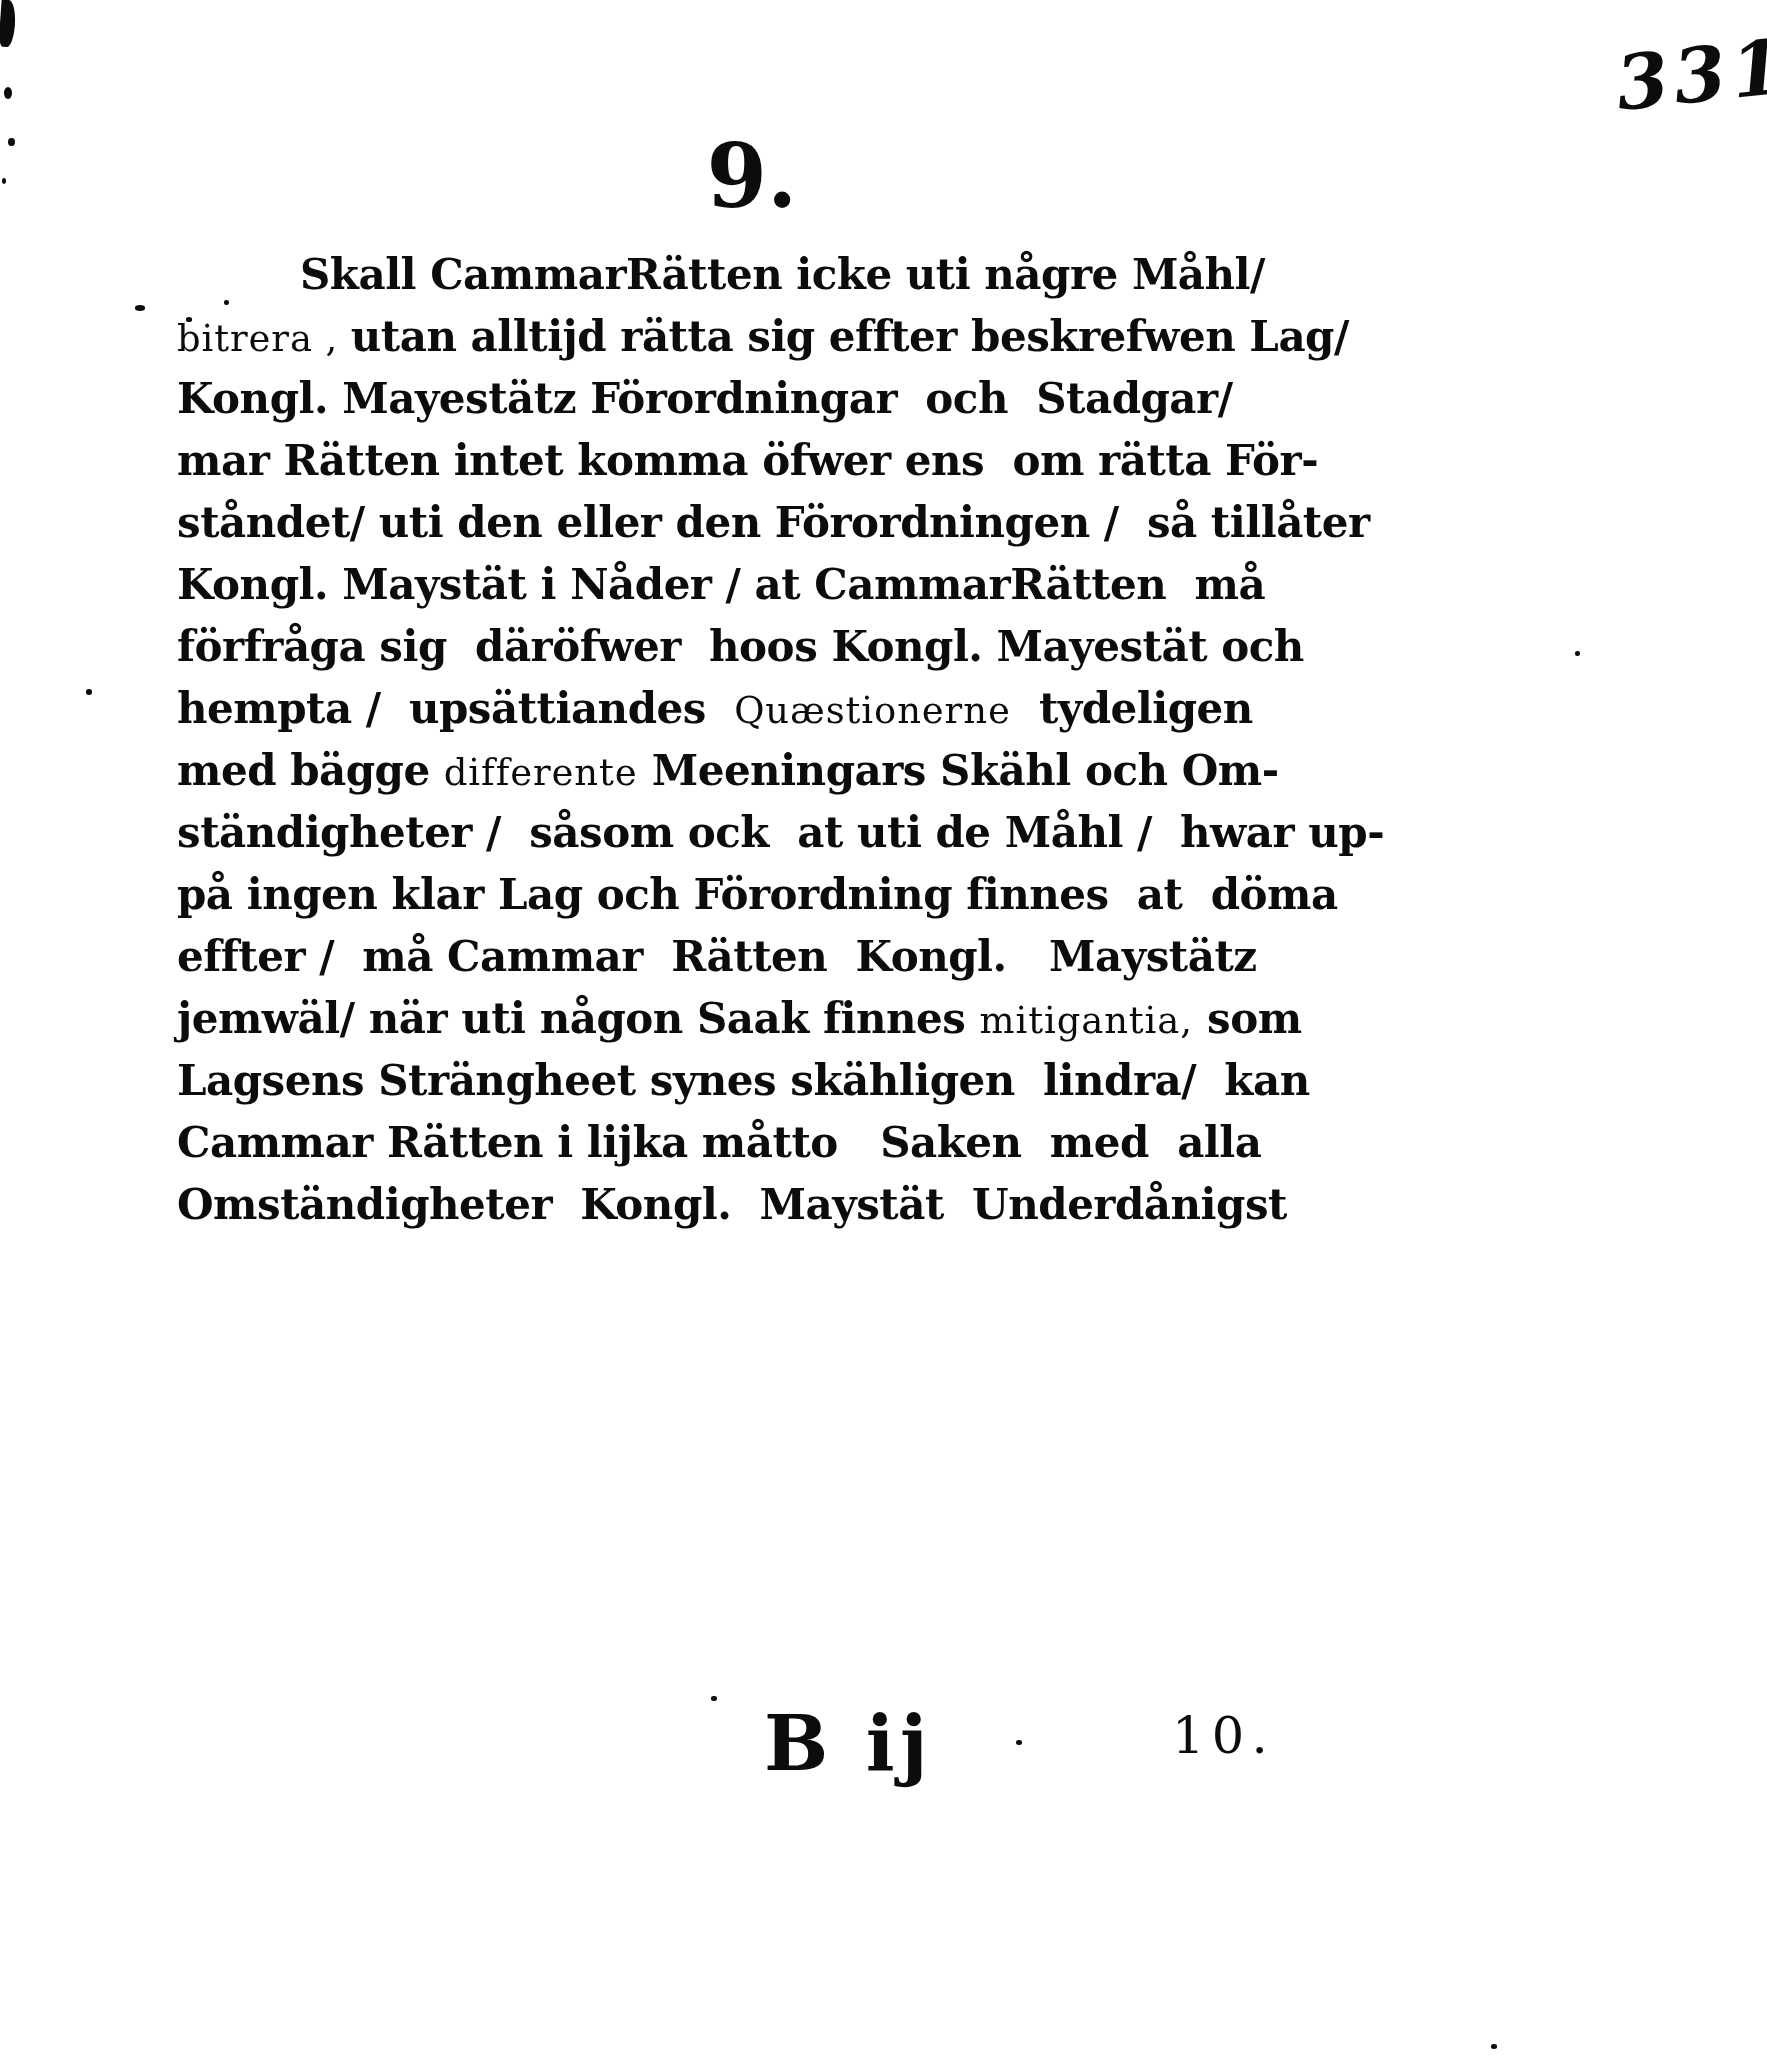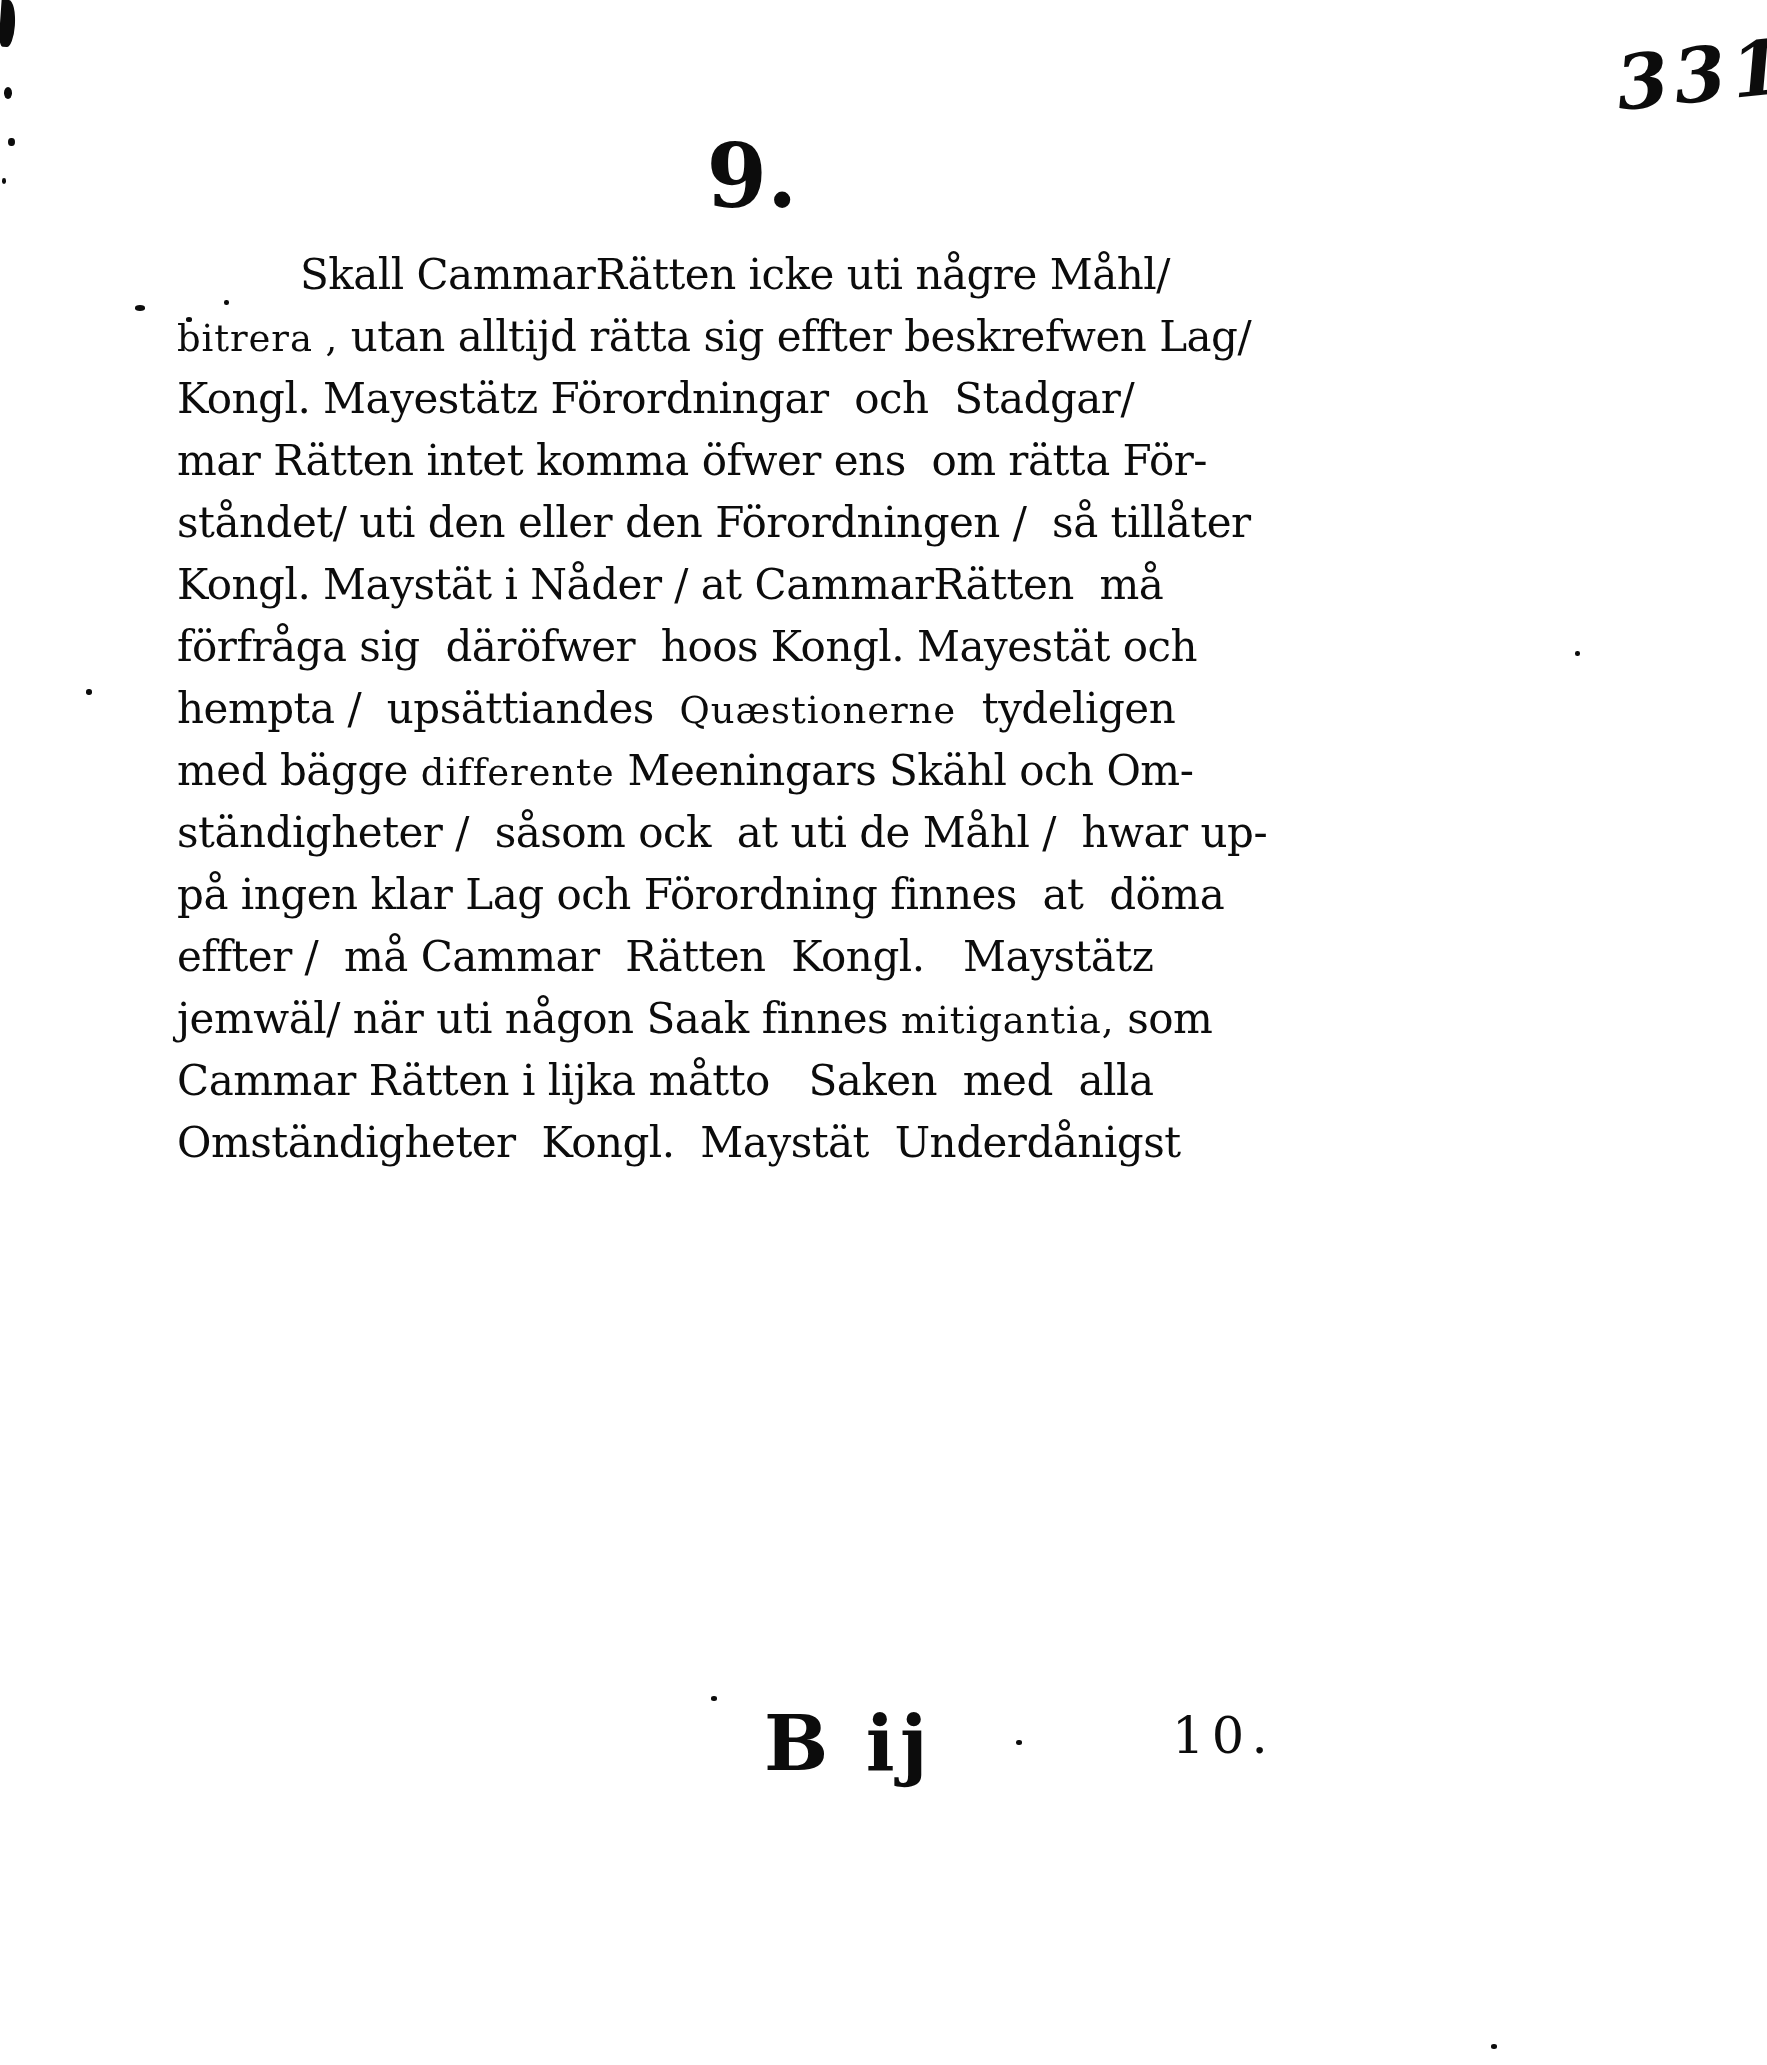--- a/index.html
+++ b/index.html
@@ -49,21 +49,21 @@
     line-height: 62px;
   }
   .paragraph .line {
     height: 62px;
     line-height: 62px;
     white-space: pre;          
   }
   .paragraph .line:first-child { padding-left: 123px; }
 
   .fraktur {
-    font-weight: 400;
+    font-weight: 700;
     letter-spacing: -0.5px;
   }
   .antiqua {
     font-weight: 400;
     font-size: 0.88em;
     letter-spacing: 0.9px;
   }
 
   
   .signature {
@@ -123,20 +123,21 @@
       <div class="line"><span class="fraktur">mar Rätten intet komma öfwer ens  om rätta För-</span></div>
       <div class="line"><span class="fraktur">ståndet/ uti den eller den Förordningen /  så tillåter</span></div>
       <div class="line"><span class="fraktur">Kongl. Maystät i Nåder / at CammarRätten  må</span></div>
       <div class="line"><span class="fraktur">förfråga sig  däröfwer  hoos Kongl. Mayestät och</span></div>
       <div class="line"><span class="fraktur">hempta /  upsättiandes  </span><span class="antiqua">Quæstionerne</span><span class="fraktur">  tydeligen</span></div>
       <div class="line"><span class="fraktur">med bägge </span><span class="antiqua">differente</span><span class="fraktur"> Meeningars Skähl och Om-</span></div>
       <div class="line"><span class="fraktur">ständigheter /  såsom ock  at uti de Måhl /  hwar up-</span></div>
       <div class="line"><span class="fraktur">på ingen klar Lag och Förordning finnes  at  döma</span></div>
       <div class="line"><span class="fraktur">effter /  må Cammar  Rätten  Kongl.   Maystätz</span></div>
       <div class="line"><span class="fraktur">jemwäl/ när uti någon Saak finnes </span><span class="antiqua">mitigantia,</span><span class="fraktur"> som</span></div>
+      <div class="line"><span class="fraktur">Lagsens Strängheet synes skähligen  lindra/  kan</span></div>
       <div class="line"><span class="fraktur">Cammar Rätten i lijka måtto   Saken  med  alla</span></div>
       <div class="line"><span class="fraktur">Omständigheter  Kongl.  Maystät  Underdånigst</span></div>
     </div>
 
   <div class="signature">B ij</div>
 
   <div class="catchword">10.</div>
 
   <div class="spk corner"></div>
   <div class="spk s2"></div>

